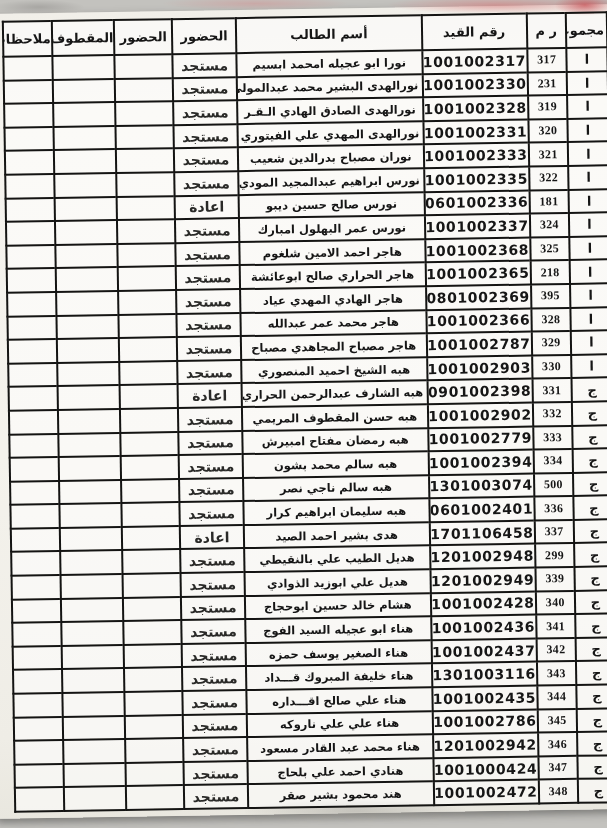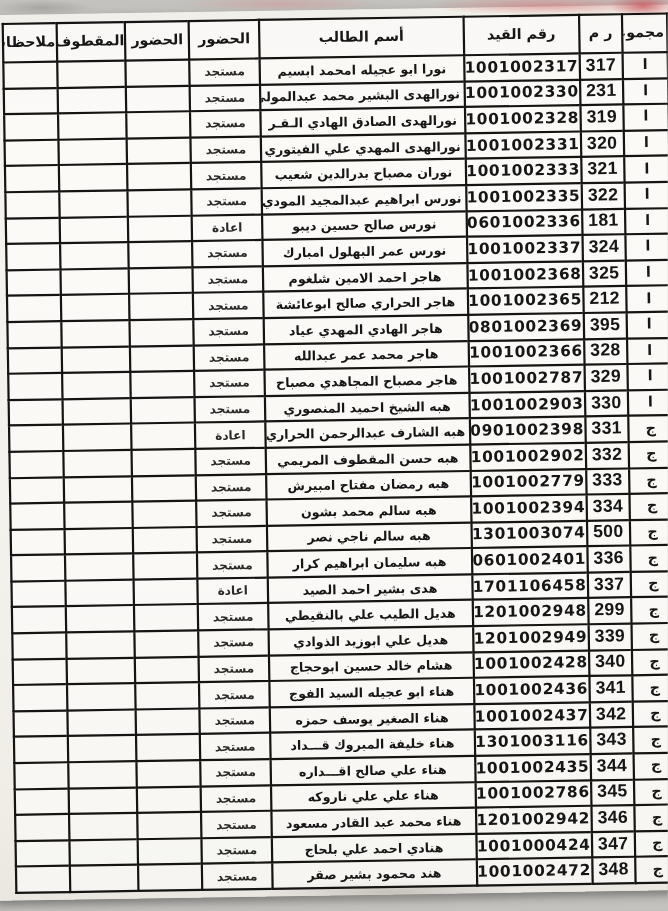--- a/index.html
+++ b/index.html
@@ -59,24 +59,24 @@
     background:rgba(255,255,255,0.55);
   }
   .roster thead th{
     height:33px;
     font-size:13px;
     font-weight:bold;
     letter-spacing:0;
   }
   .roster tbody td{height:21.6px;}
   td.group{font-size:13px;font-weight:bold;}
-  td.serial{font-size:16px;font-weight:bold;font-family:Liberation Sans, sans-serif;letter-spacing:.3px;margin-left:12px;}
+  td.serial{font-size:12px;font-weight:bold;font-family:Liberation Serif, serif;letter-spacing:.3px;margin-left:12px;}
   td.reg{font-size:14px;font-weight:bold;letter-spacing:.6px;}
   td.name{font-size:11.5px;font-weight:bold;padding:0 3px;}
-  td.status{font-size:11px;font-weight:bold;color:#2a2a28;}
+  td.status{font-size:14px;font-weight:bold;color:#2a2a28;}
   th.h-notes{font-size:11.5px;}
   th.h-group{text-align:left;padding-right:2px;}
 </style>
 </head>
 <body>
 
 <div class="paper"></div>
 <div class="smudge a"></div>
 <div class="smudge b"></div>
 <div class="smudge c"></div>
@@ -192,21 +192,21 @@
     <td class="serial">325</td>
     <td class="reg">1001002368</td>
     <td class="name">هاجر احمد الامين شلغوم</td>
     <td class="status">مستجد</td>
     <td class="att"></td>
     <td class="dep"></td>
     <td class="notes"></td>
   </tr>
       <tr>
     <td class="group">ا</td>
-    <td class="serial">212</td>
+    <td class="serial">218</td>
     <td class="reg">1001002365</td>
     <td class="name">هاجر الحراري صالح ابوعائشة</td>
     <td class="status">مستجد</td>
     <td class="att"></td>
     <td class="dep"></td>
     <td class="notes"></td>
   </tr>
       <tr>
     <td class="group">ا</td>
     <td class="serial">395</td>

